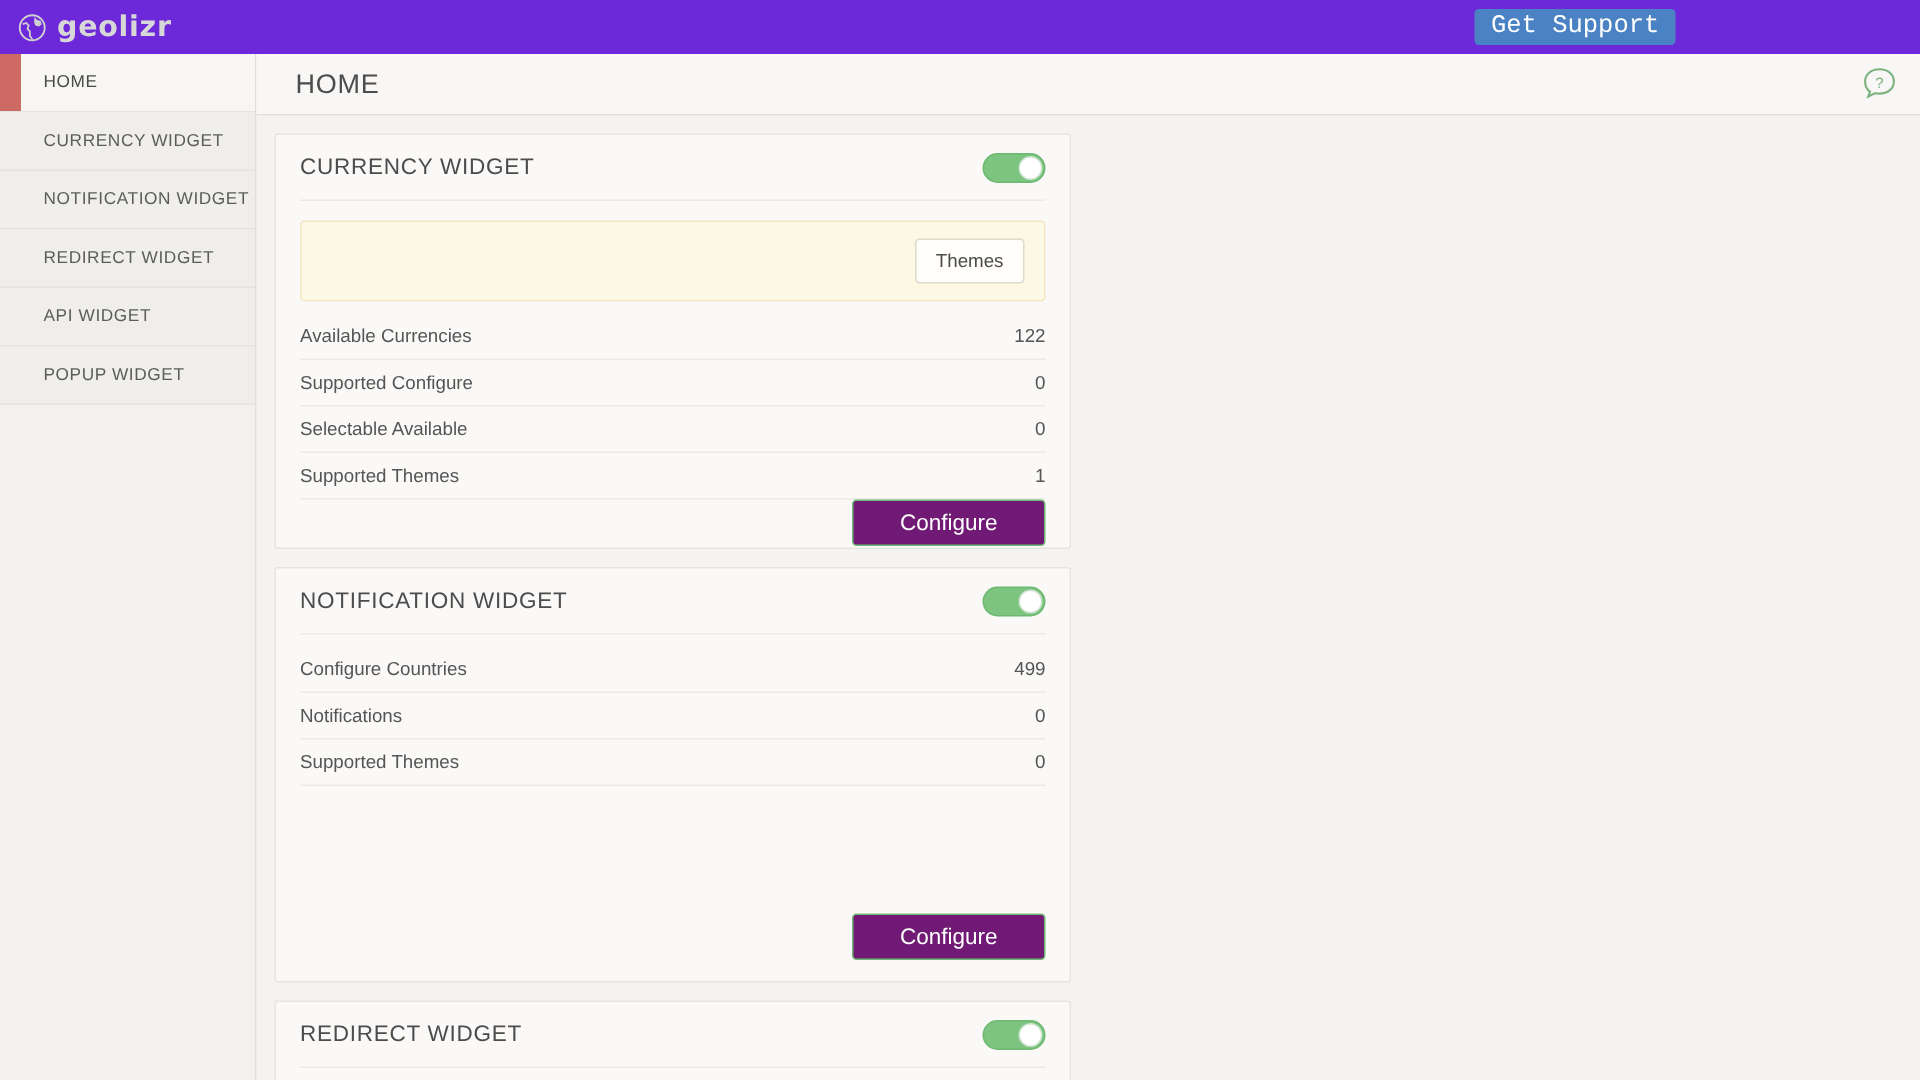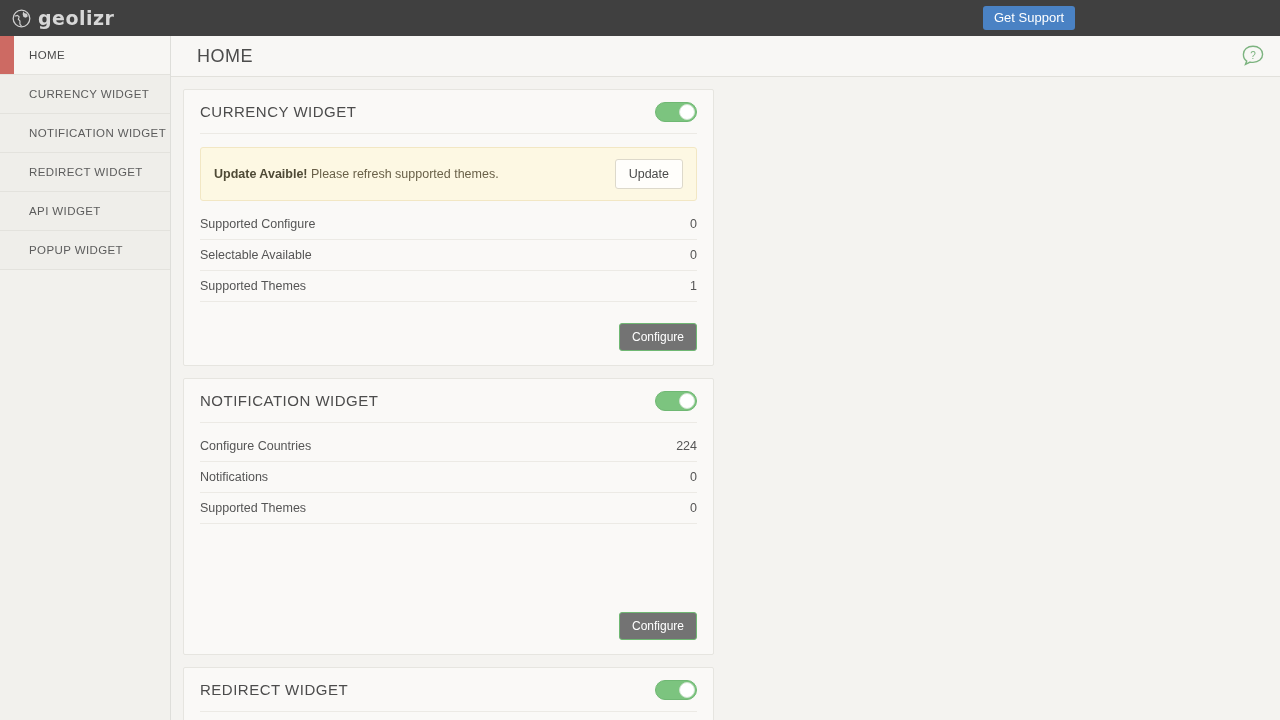--- a/index.html
+++ b/index.html
@@ -13,21 +13,21 @@
   body {
     font-family: "Liberation Sans", sans-serif;
     background: #f2f1ed;
     color: #555;
     -webkit-font-smoothing: antialiased;
   }
 
   
   .topbar {
     height: 36px;
-    background: #404040;
+    background: #6d28d9;
     display: flex;
     align-items: center;
     position: relative;
     padding: 0 0 0 12px;
   }
 
   .brand {
     display: flex;
     align-items: center;
     gap: 7px;
@@ -53,22 +53,22 @@
   .support-btn {
     position: absolute;
     left: 983px;
     top: 6px;
     height: 24px;
     padding: 0 11px;
     background: #4a82c4;
     color: #ffffff;
     border: none;
     border-radius: 3px;
-    font-family: Liberation Sans, sans-serif;
-    font-size: 13px;
+    font-family: Liberation Mono, monospace;
+    font-size: 17px;
     line-height: 24px;
     cursor: pointer;
     white-space: nowrap;
   }
 
   
   .shell {
     display: flex;
     height: 684px;
     justify-content: flex-end;
@@ -277,27 +277,27 @@
   }
 
   .card-footer {
     margin-top: auto;
     padding-bottom: 14px;
     display: flex;
     justify-content: flex-end;
   }
 
   .configure-btn {
-    background: #737373;
+    background: #701a75;
     border: 1px solid #6fb873;
     border-radius: 3px;
     color: #ffffff;
     font-family: "Liberation Sans", sans-serif;
-    font-size: 12px;
-    padding: 6px 12px;
+    font-size: 15px;
+    padding: 6px 31px;
     cursor: pointer;
   }
 </style>
 </head>
 <body>
 
 <div class="topbar">
   <div class="brand">
     <svg class="brand-glyph" viewBox="0 0 24 24">
       <circle cx="12" cy="12" r="10.5" fill="none" stroke="#cfcfcf" stroke-width="1.6"></circle>
@@ -345,26 +345,27 @@
     <div class="content">
 
       <section class="card tall">
         <div class="card-head">
           <h2 class="card-title">CURRENCY WIDGET</h2>
           <div class="toggle on">
             <span class="knob"></span>
           </div>
         </div>
         <div class="alert">
-          <div class="alert-text">
-            <b>Update Avaible!</b><span> Please refresh supported themes.</span>
-          </div>
-          <button class="theme-btn">Update</button>
+          <button class="theme-btn">Themes</button>
         </div>
         <div class="stats">
+          <div class="stat-row">
+            <span>Available Currencies</span>
+            <span class="stat-value">122</span>
+          </div>
           <div class="stat-row">
             <span>Supported Configure</span>
             <span class="stat-value">0</span>
           </div>
           <div class="stat-row">
             <span>Selectable Available</span>
             <span class="stat-value">0</span>
           </div>
           <div class="stat-row">
             <span>Supported Themes</span>
@@ -379,21 +380,21 @@
       <section class="card tall">
         <div class="card-head">
           <h2 class="card-title">NOTIFICATION WIDGET</h2>
           <div class="toggle on">
             <span class="knob"></span>
           </div>
         </div>
         <div class="stats">
           <div class="stat-row">
             <span>Configure Countries</span>
-            <span class="stat-value">224</span>
+            <span class="stat-value">499</span>
           </div>
           <div class="stat-row">
             <span>Notifications</span>
             <span class="stat-value">0</span>
           </div>
           <div class="stat-row">
             <span>Supported Themes</span>
             <span class="stat-value">0</span>
           </div>
         </div>

